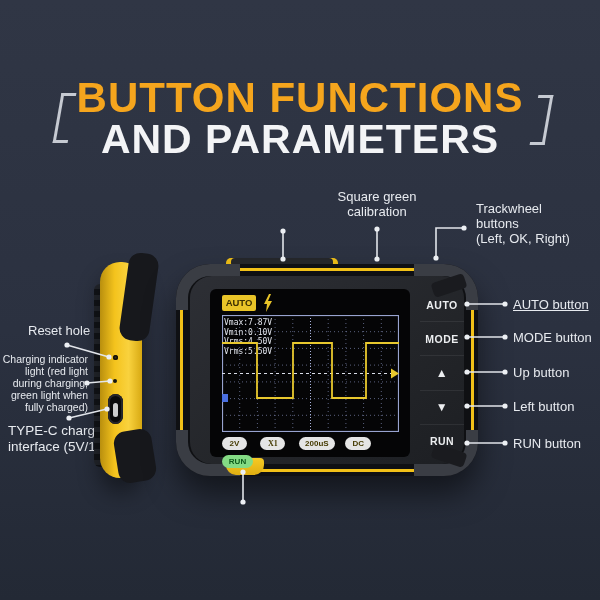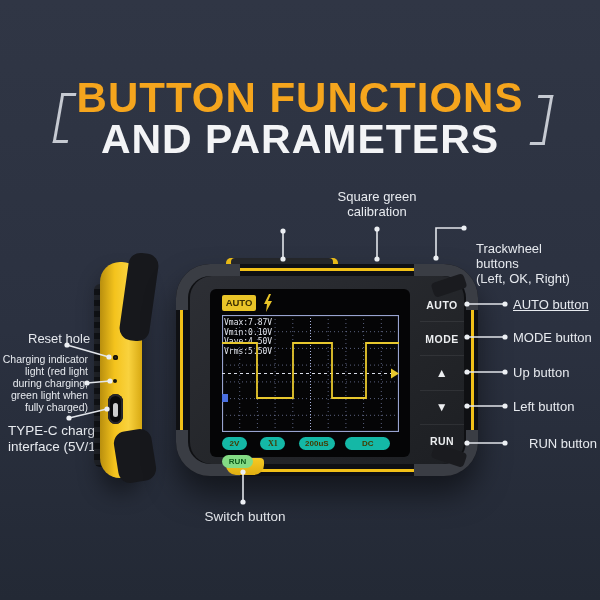--- a/index.html
+++ b/index.html
@@ -24,58 +24,57 @@
   
   .devBody{background:#0f1013;border-radius:34px;box-shadow:0 18px 30px rgba(0,0,0,.5);}
   .devRing{border:3px solid #f2c118;border-radius:30px;}
   .guard{border:0 solid #3a3d44;}
   .face{background:linear-gradient(145deg,#2d2f35 0%,#232529 60%,#1d1f23 100%);border-radius:22px;}
   .screen{background:#050506;border-radius:6px;}
   .modeTab{background:#e9c428;color:#3b2f00;font-size:9.5px;font-weight:bold;text-align:center;line-height:16px;border-radius:2px;}
   .meas{font-family:"DejaVu Sans Mono",monospace;font-size:8px;line-height:9.5px;color:#e3e6ee;white-space:pre-line;
     text-shadow:0 0 2px #000;}
   .pill{display:inline-block;font-size:8px;font-weight:bold;line-height:13px;border-radius:7px;text-align:center;}
-  .pill.y{background:#14b8a6;color:#453a00;}
+  .pill.y{background:#e5e5e5;color:#453a00;}
   .pill.g{background:#84db84;color:#0e5c1c;}
   .btnStrip{display:flex;flex-direction:column;}
   .btnCell{height:34px;display:flex;align-items:center;justify-content:center;color:#eceef0;
     font-size:10.5px;font-weight:bold;letter-spacing:.5px;border-bottom:1px solid rgba(255,255,255,.07);}
   .btnCell:last-child{border-bottom:none;}
   .switchTab{background:linear-gradient(180deg,#f6ca24,#dfae12);border-radius:4px 4px 10px 10px;}
   svg{display:block;}
 </style>
 </head>
 <body>
 
 <div class="stage">
 
   <div class="abs bracket l" style="left:57px;top:93px;"></div>
   <div class="abs bracket r" style="left:534px;top:95px;"></div>
   <div class="abs title1" style="left:0;top:74px;">BUTTON FUNCTIONS</div>
   <div class="abs title2" style="left:0;top:116px;">AND PARAMETERS</div>
 
   <div class="abs callout" style="left:327px;top:189px;width:100px;text-align:center;">Square green
 calibration</div>
-  <div class="abs callout" style="left:476px;top:201px;margin-top:40px;">Trackwheel
+  <div class="abs callout" style="left:476px;top:201px;">Trackwheel
 buttons
 (Left, OK, Right)</div>
-  <div class="abs callout" style="left:28px;top:331px;">Reset hole</div>
+  <div class="abs callout" style="left:28px;top:323px;">Reset hole</div>
   <div class="abs callout small" style="right:512px;top:353px;width:110px;text-align:right;">Charging indicator
 light (red light
 during charging,
 green light when
 fully charged)</div>
   <div class="abs callout" style="left:8px;top:423px;font-size:13.5px;line-height:16px;">TYPE-C charging
 interface (5V/1A)</div>
   <div class="abs callout" style="left:513px;top:297px;text-decoration:underline;">AUTO button</div>
   <div class="abs callout" style="left:513px;top:330px;">MODE button</div>
   <div class="abs callout" style="left:513px;top:365px;">Up button</div>
   <div class="abs callout" style="left:513px;top:399px;">Left button</div>
-  <div class="abs callout" style="left:513px;top:436px;margin-left:16px;">RUN button</div>
-  <div class="abs callout" style="left:195px;top:509px;width:100px;text-align:center;font-size:13.5px;">Switch button</div>
+  <div class="abs callout" style="left:513px;top:436px;">RUN button</div>
 
   <div class="abs ribs" style="left:94px;top:284px;width:13px;height:183px;"></div>
   <div class="abs sideYellow" style="left:100px;top:262px;width:42px;height:216px;"></div>
   <div class="abs wedge" style="left:124px;top:253px;width:30px;height:88px;transform:rotate(8deg);"></div>
   <div class="abs wedge" style="left:116px;top:430px;width:38px;height:52px;transform:rotate(-9deg);"></div>
   <div class="abs" style="left:113px;top:355px;width:5px;height:5px;border-radius:50%;background:#3a3115;box-shadow:inset 0 0 0 1.5px #171308;"></div>
   <div class="abs" style="left:113px;top:379px;width:4px;height:4px;border-radius:50%;background:#15150f;"></div>
   <div class="abs" style="left:108px;top:394px;width:15px;height:30px;border-radius:8px;background:#0a0a0c;box-shadow:inset 0 0 0 2px #26262b;">
     <div class="abs" style="left:5px;top:9px;width:5px;height:14px;border-radius:2.5px;background:rgba(238,238,240,.85);"></div>
   </div>
@@ -124,35 +123,35 @@
           <line x1="0" y1="66.9" x2="177" y2="66.9"></line>
         <line x1="0" y1="83.6" x2="177" y2="83.6"></line>
           <line x1="0" y1="100.3" x2="177" y2="100.3"></line>
       </g>
       <line x1="88.5" y1="0" x2="88.5" y2="117" stroke="#a9b3dc" stroke-width="1" stroke-dasharray="1 2"></line>
       <rect x="0.5" y="0.5" width="176" height="116" fill="none" stroke="#98a3cf" stroke-width="1.2"></rect>
     </svg>
 
     <div class="abs meas" style="left:14px;top:29px;"><span>Vmax:7.87V</span>
 <span>Vmin:0.10V</span>
-<span>Vave:4.50V</span>
+<span>Vrms:4.50V</span>
 <span>Vrms:5.50V</span></div>
 
     <svg class="abs" style="left:12px;top:26px;" width="177" height="117" viewBox="0 0 177 117">
       <line x1="0" y1="58.5" x2="170" y2="58.5" stroke="#d9dde8" stroke-width="1" stroke-dasharray="3 3"></line>
       <polygon points="169,53.5 177,58.5 169,63.5" fill="#e8c82e"></polygon>
       <rect x="0" y="79" width="6" height="8" fill="#4a6fe0"></rect>
       <polyline points="0,28 35,28 35,83 71,83 71,28 110,28 110,83 144,83 144,28 177,28" fill="none" stroke="#e8c82e" stroke-width="1.8"></polyline>
     </svg>
 
     <div class="abs" style="left:12px;top:143px;width:180px;">
       <span class="pill y" style="width:25px;margin-right:9px;">2V</span>
       <span class="pill y" style="width:25px;margin-right:9px;font-family:Liberation Serif, serif;">X1</span>
       <span class="pill y" style="width:36px;margin-right:6px;">200uS</span>
-      <span class="pill y" style="width:45px;margin-right:7px;">DC</span>
+      <span class="pill y" style="width:26px;margin-right:7px;">DC</span>
       <span class="pill g" style="width:31px;">RUN</span>
     </div>
   </div>
 
   <svg class="abs" style="left:0;top:0;pointer-events:none;" width="600" height="600" viewBox="0 0 600 600">
     <g stroke="#e2e5ea" stroke-width="1.6" fill="none">
       <line x1="283" y1="231" x2="283" y2="259"></line>
       <line x1="377" y1="229" x2="377" y2="259"></line>
       <polyline points="464,228 436,228 436,258"></polyline>
       <line x1="67" y1="345" x2="109" y2="357"></line>

